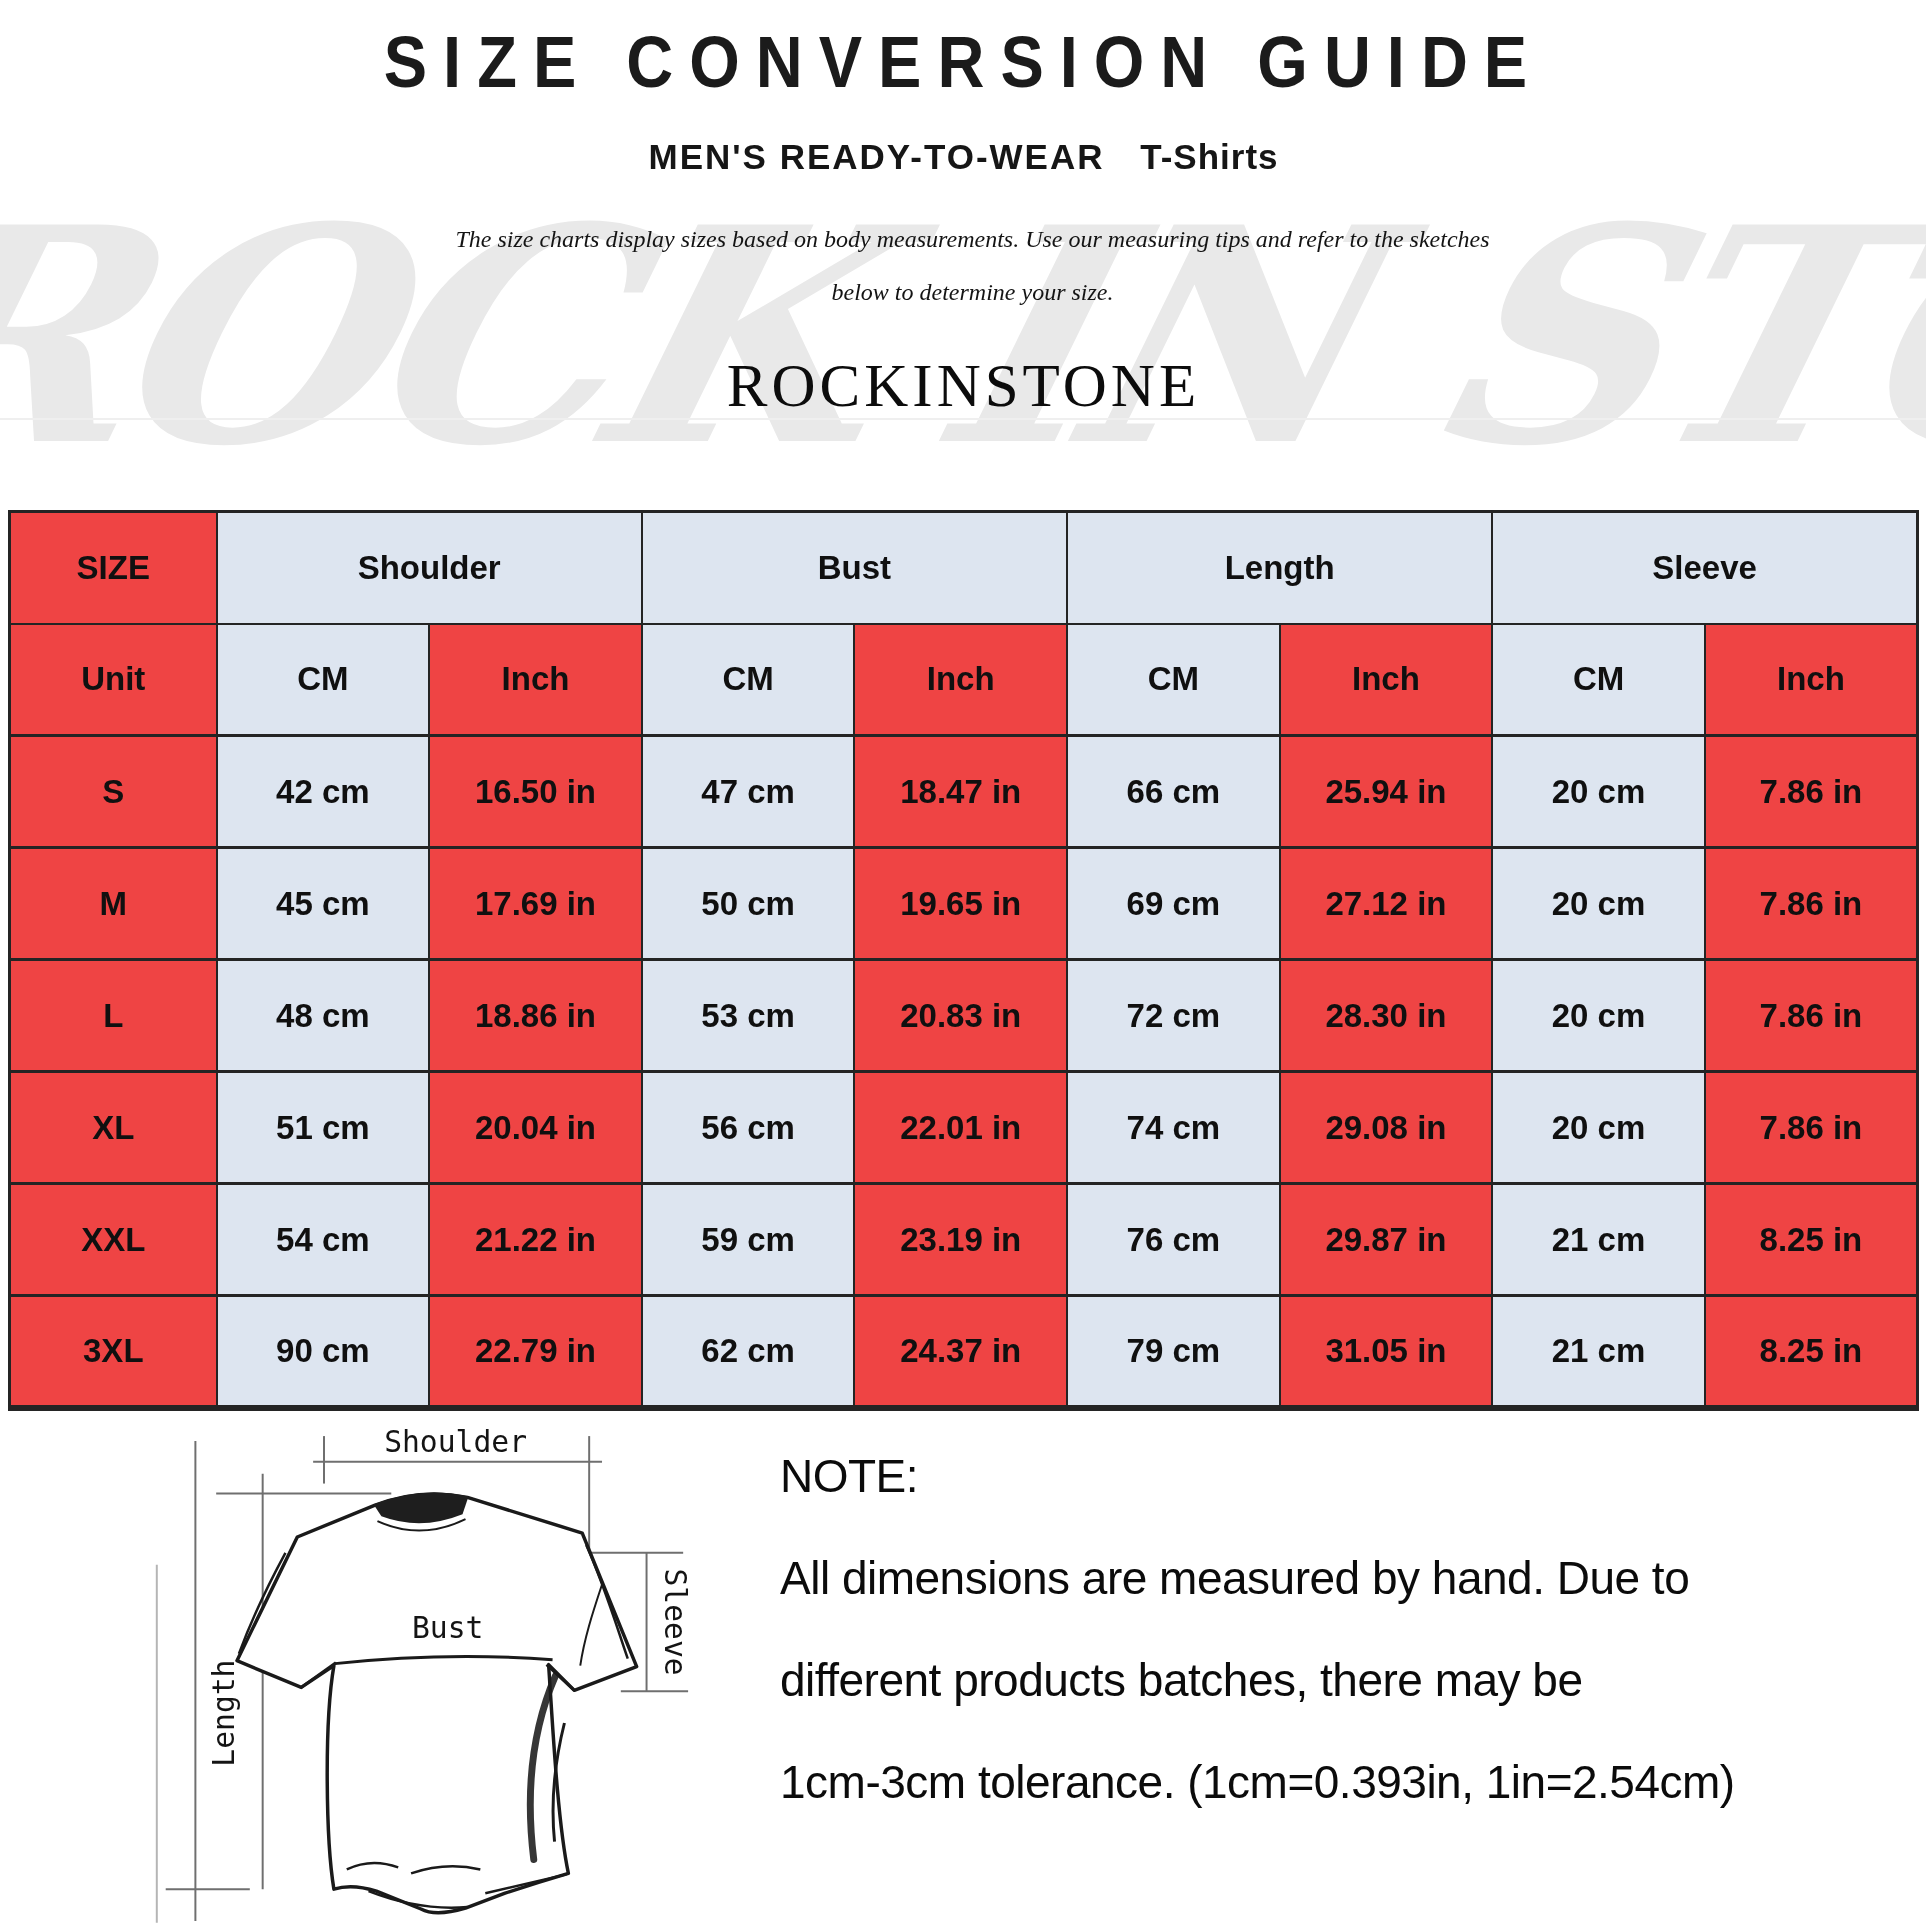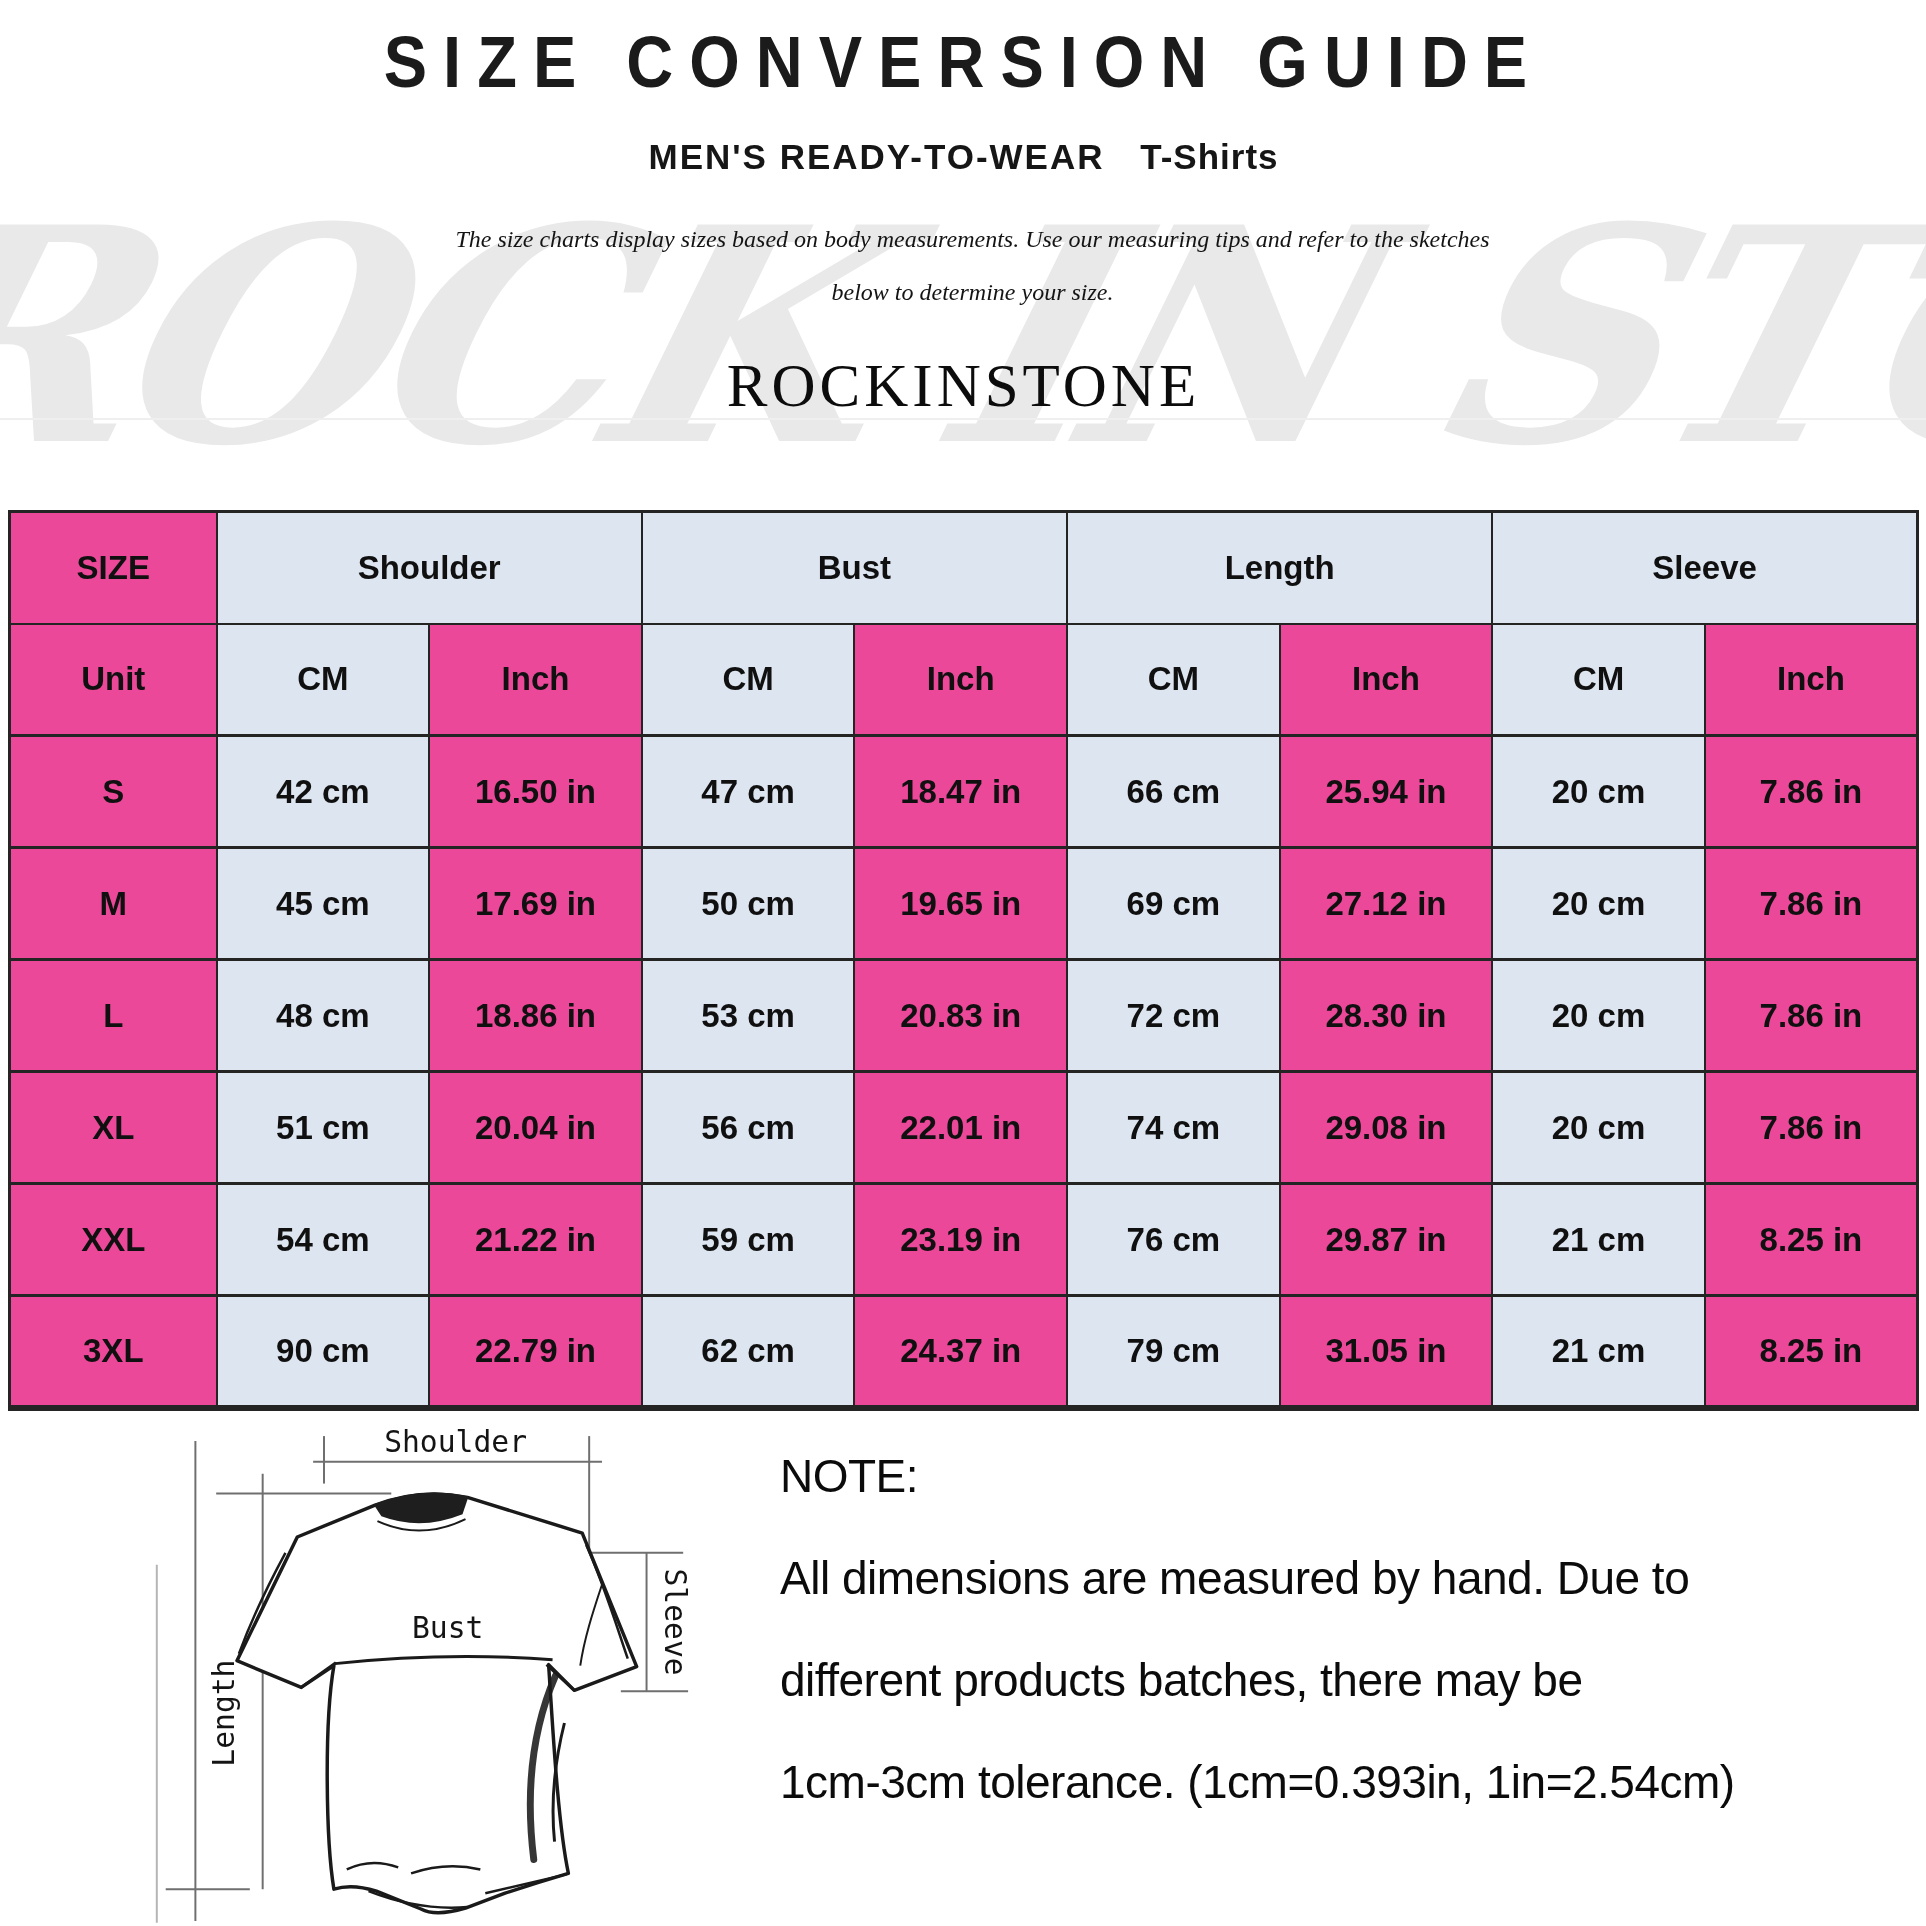--- a/index.html
+++ b/index.html
@@ -29,21 +29,21 @@
     margin-top:36px;font-family:Liberation Serif, serif;font-style:italic;
     font-size:24px;line-height:53px;color:#141414;padding-left:18px;
   }
   .brand{
     margin-top:32px;font-family:"Liberation Serif", serif;font-weight:normal;
     font-size:61px;letter-spacing:4px;color:#0c0c0c;
   }
   
   table.size-table{
     position:absolute;z-index:2;top:510px;left:8px;width:1911px;
-    border-collapse:collapse;table-layout:fixed;background:#ec4899;
+    border-collapse:collapse;table-layout:fixed;background:#ef4444;
     border:3px solid #242424;border-bottom-width:6px;
   }
   .size-table th,.size-table td{
     border:2px solid #242424;text-align:center;vertical-align:middle;
     font-weight:bold;font-size:33px;color:#101010;padding:0;
   }
   .size-table tr{height:112px;}
   .size-table tbody td{border-top-width:3px;}
   .blue{background:#dde5f0;}
   

